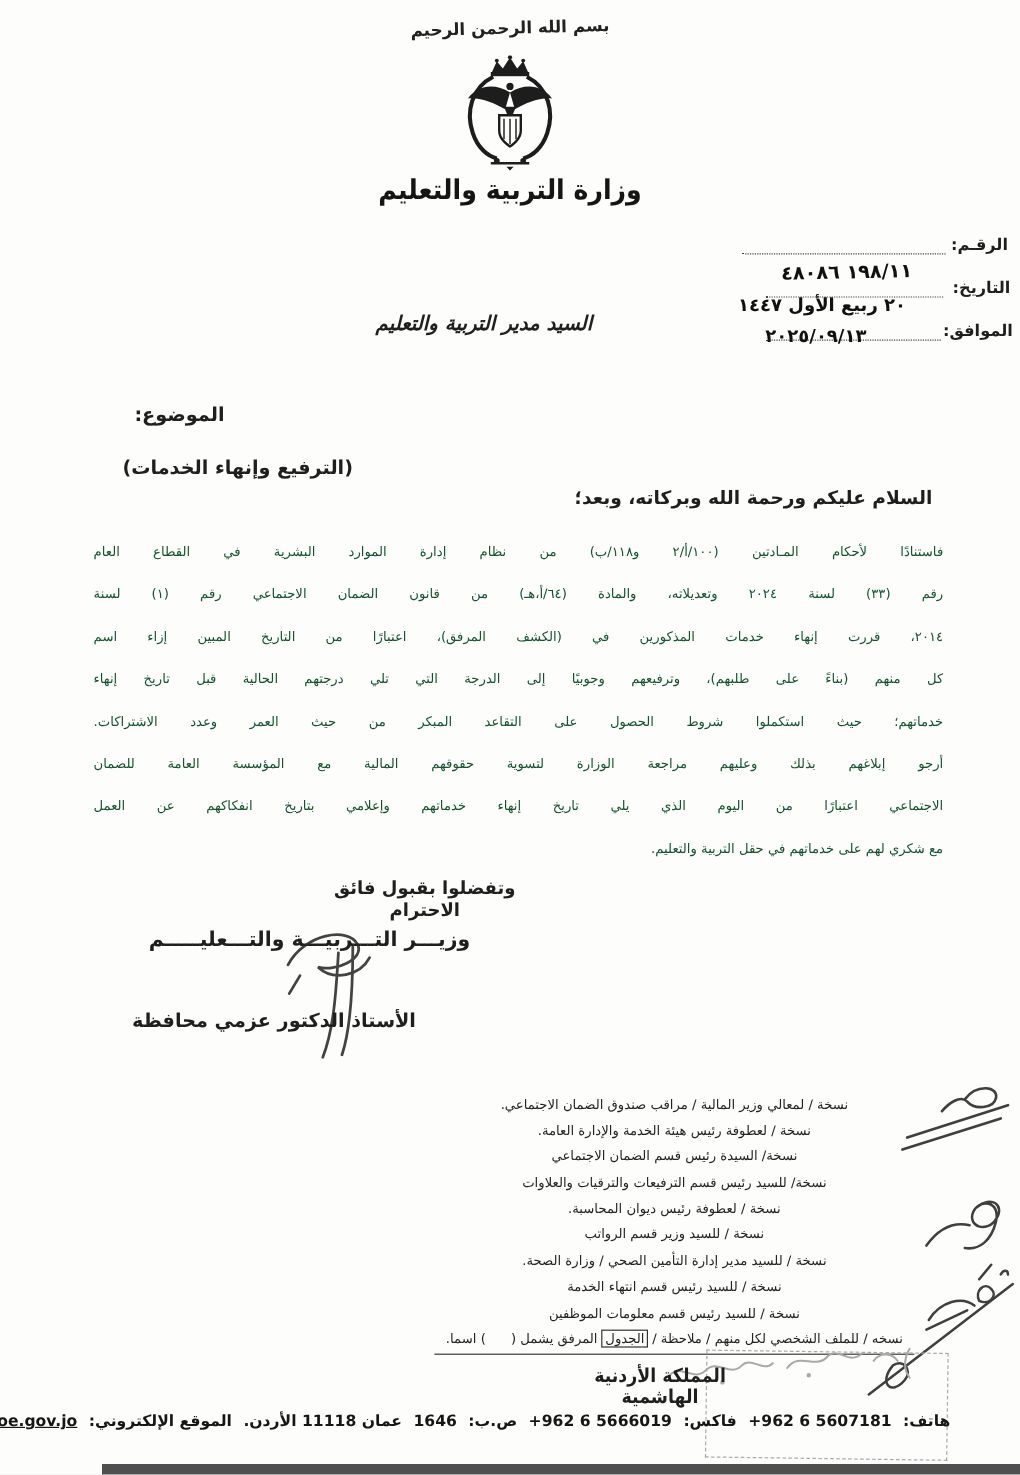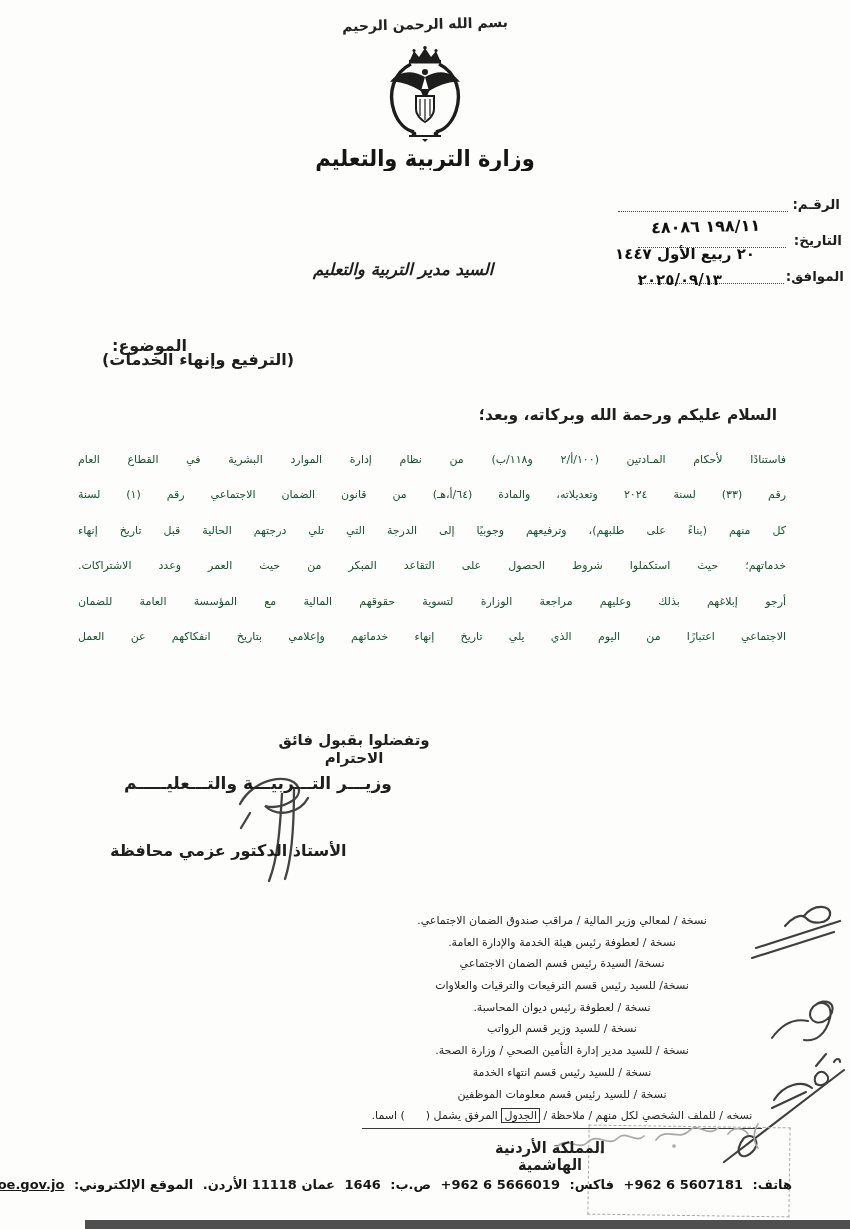--- a/index.html
+++ b/index.html
@@ -23,21 +23,21 @@
     transform:scaleY(1.08);color:#151515;}
 
   
   .meta-label{font-size:13.5px;font-weight:bold;direction:rtl;}
   .leader{border-bottom:1.6px dotted #444;height:13px;display:block;}
   .hand{font-weight:bold;direction:rtl;color:#111;}
 
   
   .recipient{top:260px;left:313px;font-size:16.5px;font-weight:bold;direction:rtl;font-style:italic;}
   .subject-label{top:336px;left:112px;font-size:16px;font-weight:bold;direction:rtl;}
-  .subject-value{top:350px;left:102px;font-size:16px;font-weight:bold;direction:rtl;}
+  .subject-value{top:380px;left:102px;font-size:16px;font-weight:bold;direction:rtl;}
   .greeting{top:406px;right:73px;font-size:15.5px;font-weight:bold;direction:rtl;}
 
   
   .body-text{top:442px;left:78px;width:708px;direction:rtl;font-size:11px;color:#14532d;}
   .body-line{line-height:35.4px;height:35.4px;overflow:hidden;text-align:justify;text-align-last:justify;white-space:nowrap;}
   .body-line.last{text-align:right;text-align-last:right;}
 
   .closing{top:731px;left:248px;width:212px;text-align:center;font-size:15px;font-weight:bold;direction:rtl;}
   .minister-title{top:773px;left:124px;font-size:17px;font-weight:bold;direction:rtl;}
   .minister-name{top:841px;left:110px;font-size:16px;font-weight:bold;direction:rtl;}
@@ -111,24 +111,26 @@
   <div class="abs hand" style="top:271px;right:128px;font-size:15px;">٢٠٢٥/٠٩/١٣</div>
 
   <div class="abs recipient">السيد مدير التربية والتعليم</div>
   <div class="abs subject-label">الموضوع:</div>
   <div class="abs subject-value">(الترفيع وإنهاء الخدمات)</div>
   <div class="abs greeting">السلام عليكم ورحمة الله وبركاته، وبعد؛</div>
 
   <div class="abs body-text">
     <div class="body-line">فاستنادًا لأحكام المـادتين (١٠٠/أ/٢ و١١٨/ب) من نظام إدارة الموارد البشرية في القطاع العام</div>
     <div class="body-line">رقم (٣٣) لسنة ٢٠٢٤ وتعديلاته، والمادة (٦٤/أ،هـ) من قانون الضمان الاجتماعي رقم (١) لسنة</div>
+    <div class="body-line">٢٠١٤، قررت إنهاء خدمات المذكورين في (الكشف المرفق)، اعتبارًا من التاريخ المبين إزاء اسم</div>
     <div class="body-line">كل منهم (بناءً على طلبهم)، وترفيعهم وجوبيًا إلى الدرجة التي تلي درجتهم الحالية قبل تاريخ إنهاء</div>
     <div class="body-line">خدماتهم؛ حيث استكملوا شروط الحصول على التقاعد المبكر من حيث العمر وعدد الاشتراكات.</div>
     <div class="body-line">أرجو إبلاغهم بذلك وعليهم مراجعة الوزارة لتسوية حقوقهم المالية مع المؤسسة العامة للضمان</div>
     <div class="body-line">الاجتماعي اعتبارًا من اليوم الذي يلي تاريخ إنهاء خدماتهم وإعلامي بتاريخ انفكاكهم عن العمل</div>
+    <div class="body-line last">مع شكري لهم على خدماتهم في حقل التربية والتعليم.</div>
   </div>
 
   <div class="abs closing">وتفضلوا بقبول فائق الاحترام</div>
   <div class="abs minister-title">وزيـــر التـــربيـــة والتـــعليـــــم</div>
 
   <div class="abs" style="top:758px;left:218px;">
     <svg width="125" height="125" viewBox="0 0 125 125" fill="none" stroke="#2a2a2a" stroke-width="2.3" stroke-linecap="round" opacity="0.88">
       <path d="M22 46 C36 20 72 14 80 29 C86 41 62 52 47 48 C60 60 82 55 90 40"></path>
       <path d="M64 36 C62 70 60 100 51 123"></path>
       <path d="M76 31 C76 70 74 100 67 121"></path>

